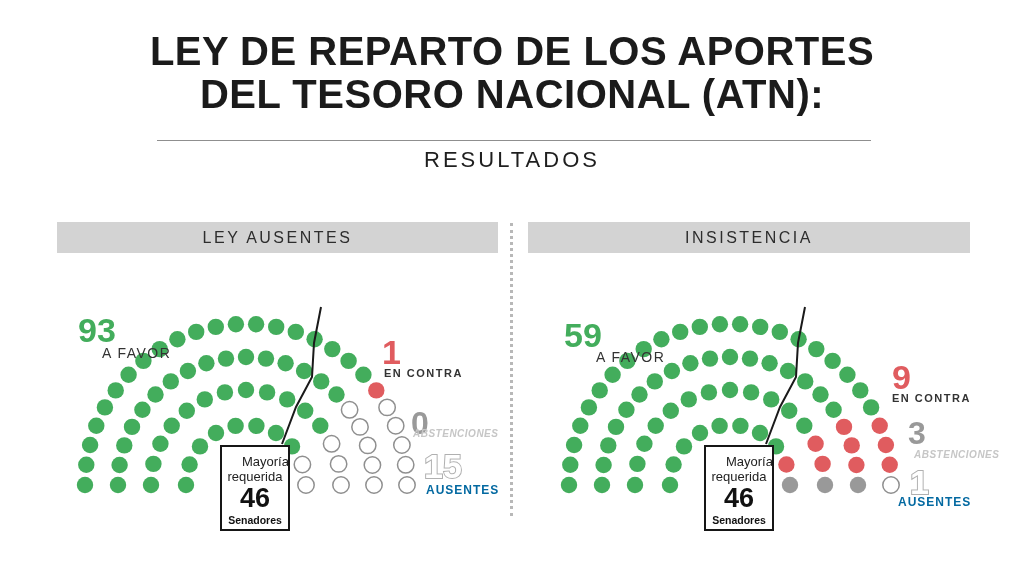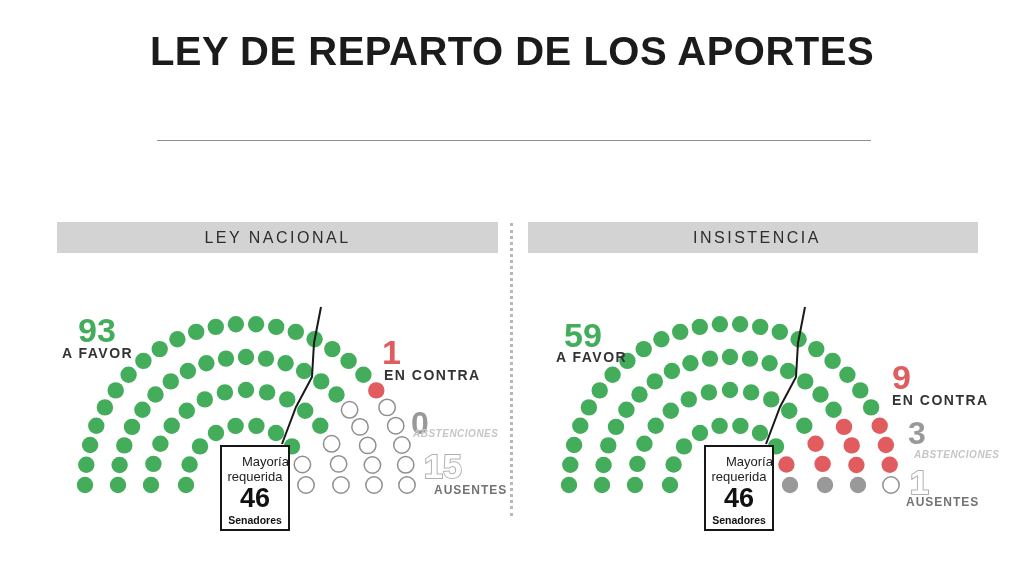--- a/index.html
+++ b/index.html
@@ -7,35 +7,35 @@
   .page{position:relative;width:1024px;height:576px;background:#ffffff;}
   .title{position:absolute;top:30px;left:0;width:1024px;text-align:center;
     font-size:40px;font-weight:800;letter-spacing:.5px;line-height:1.07;color:#1b1b1b;}
   .rule{position:absolute;top:140px;left:157px;width:714px;height:1px;background:#8f8f8f;}
   .subtitle{position:absolute;top:147px;left:0;width:1024px;text-align:center;
     font-size:22px;font-weight:500;letter-spacing:3px;color:#1f1f1f;}
   .header{position:absolute;top:222px;height:31px;background:#d3d3d3;display:flex;
     align-items:center;justify-content:center;font-size:16px;font-weight:500;
     letter-spacing:2.5px;color:#2d2d2d;}
   .hdr0{left:57px;width:441px;}
-  .hdr1{left:528px;width:442px;padding-left:8px;}
+  .hdr1{left:528px;width:442px;}
   .vdivider{position:absolute;left:510px;top:223px;height:293px;width:0;
     border-left:3px dotted #b8b8b8;}
   .chart{position:absolute;top:255px;width:474px;height:310px;}
   .chart0{left:56px;}
   .chart1{left:530px;}
   .seats{position:absolute;left:0;top:0;}
   .lbl{position:absolute;white-space:nowrap;}
   .num-favor{font-size:34px;font-weight:800;color:#43AD5C;}
-  .lab-favor{font-size:14px;font-weight:700;letter-spacing:1.5px;color:#333;}
+  .lab-favor{font-size:14px;font-weight:400;letter-spacing:1.5px;color:#333;margin-left:40px;}
   .num-contra{font-size:34px;font-weight:800;color:#E05C5F;}
-  .lab-contra{font-size:14px;font-weight:600;letter-spacing:1.5px;color:#333;}
+  .lab-contra{font-size:11px;font-weight:600;letter-spacing:1.5px;color:#333;}
   .num-abst{font-size:32px;font-weight:800;color:#999;}
   .lab-abst{font-size:10px;font-weight:600;letter-spacing:.5px;color:#c6c6c6;font-style:italic;}
-  .lab-aus{font-size:12px;font-weight:600;letter-spacing:1px;color:#737373;margin-left:8px;}
+  .lab-aus{font-size:12px;font-weight:600;letter-spacing:1px;color:#0369a1;}
   .outline-num text{font-size:34px;font-weight:800;fill:#fff;stroke:#b0b0b0;
     stroke-width:2px;paint-order:stroke fill;
     font-family:"Liberation Sans","DejaVu Sans",sans-serif;}
   
   .chart0 .num-favor{left:22px;top:56px;}   .chart1 .num-favor{left:34px;top:61px;}
   .chart0 .lab-favor{left:6px;top:90px;}    .chart1 .lab-favor{left:26px;top:94px;}
   .chart0 .num-contra{left:326px;top:78px;} .chart1 .num-contra{left:362px;top:103px;}
   .chart0 .lab-contra{left:328px;top:112px;}.chart1 .lab-contra{left:362px;top:137px;}
   .chart0 .num-abst{left:355px;top:150px;}  .chart1 .num-abst{left:378px;top:160px;}
   .chart0 .lab-abst{left:357px;top:173px;}  .chart1 .lab-abst{left:384px;top:194px;}
@@ -49,25 +49,27 @@
   .maj-val{font-size:27px;font-weight:800;color:#111;line-height:1.1;}
   .maj-unit{font-size:10.5px;font-weight:700;color:#111;}
 </style>
 </head>
 <body>
 
 <div class="page">
 
   <div class="title">
     <div>LEY DE REPARTO DE LOS APORTES</div>
+    <div>DEL TESORO NACIONAL (ATN):</div>
   </div>
   <div class="rule"></div>
+  <div class="subtitle">RESULTADOS</div>
 
   <div class="header hdr0" style="background: rgb(211, 211, 211);">
-    <span>LEY NACIONAL</span>
+    <span>LEY AUSENTES</span>
   </div>
   <div class="header hdr1" style="background: rgb(211, 211, 211);">
     <span>INSISTENCIA</span>
   </div>
 
   <div class="vdivider"></div>
 
   <div class="chart chart0">
     <svg class="seats" id="svg0" width="474" height="310">
         <circle cx="29.0" cy="230.0" r="8.2" fill="#43AD5C"></circle>

